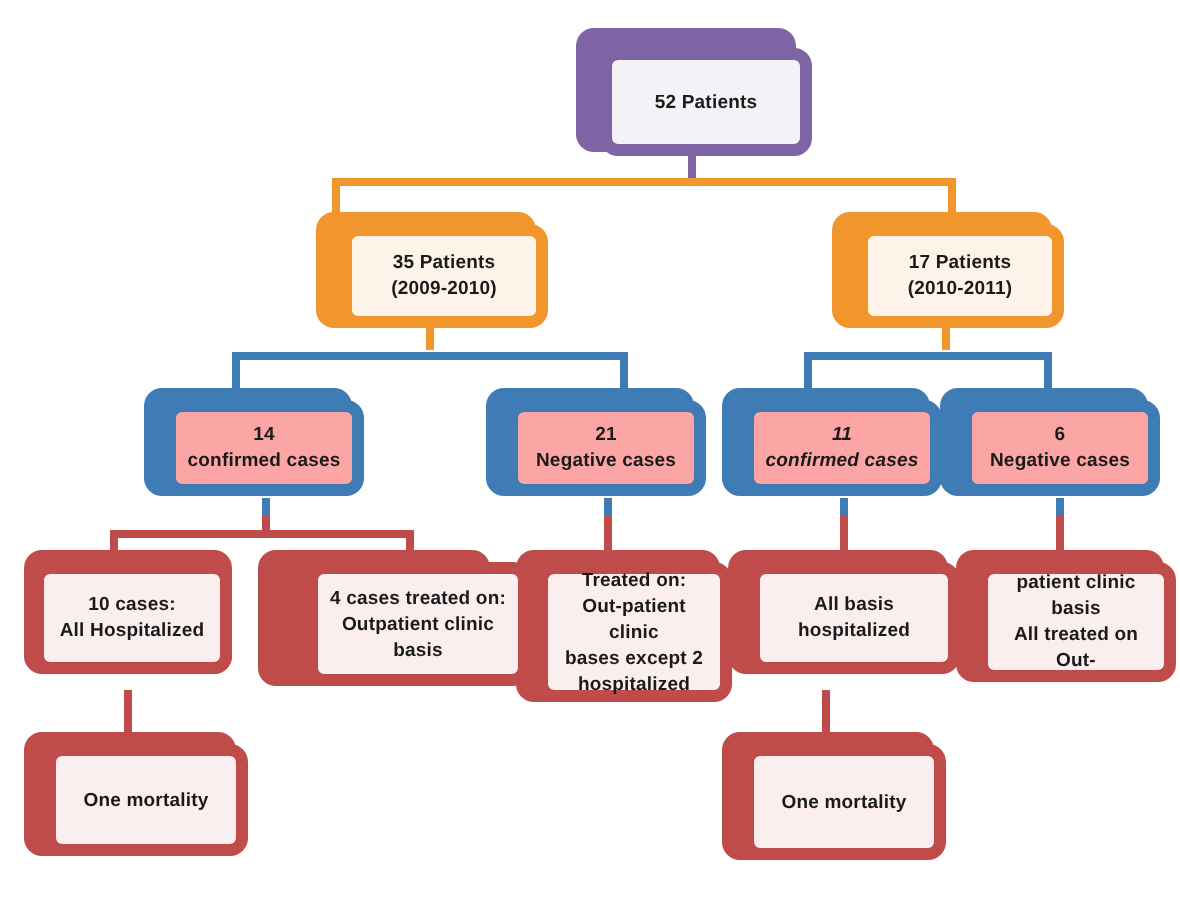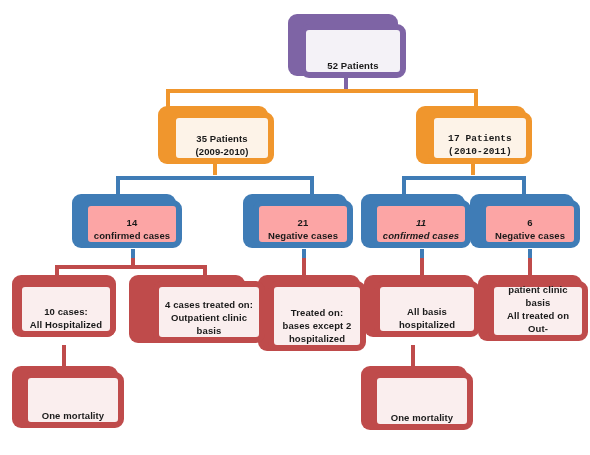--- a/index.html
+++ b/index.html
@@ -32,21 +32,21 @@
 
   
   .node {
     position: absolute;
     z-index: 3;
     box-sizing: border-box;
     border-radius: 9px;
     border-width: 6px;
     border-style: solid;
     display: flex;
-    align-items: flex-end;
+    align-items: center;
     justify-content: center;
     text-align: center;
   }
   
   .node-shadow {
     position: absolute;
     z-index: 2;
     box-sizing: border-box;
     border-radius: 9px;
   }
@@ -127,21 +127,21 @@
 
   <div class="node-shadow n-orange-sh" style="left:158px; top:106px; width:110px; height:58px;"></div>
   <div class="node n-orange" style="left:170px; top:112px; width:104px; height:52px;">
     <span class="label">
       <span class="ln">35 Patients</span>
       <span class="ln">(2009-2010)</span>
     </span>
   </div>
 
   <div class="node-shadow n-orange-sh" style="left:416px; top:106px; width:110px; height:58px;"></div>
-  <div class="node n-orange" style="left:428px; top:112px; width:104px; height:52px;font-family:Liberation Mono, monospace;">
+  <div class="node n-orange" style="left:428px; top:112px; width:104px; height:52px;">
     <span class="label">
       <span class="ln">17 Patients</span>
       <span class="ln">(2010-2011)</span>
     </span>
   </div>
 
   <div class="node-shadow n-blue-sh" style="left:72px; top:194px; width:104px; height:54px;"></div>
   <div class="node n-blue" style="left:82px; top:200px; width:100px; height:48px;">
     <span class="label">
       <span class="ln">14</span>
@@ -186,20 +186,21 @@
     <span class="label">
       <span class="ln">4 cases treated on:</span>
       <span class="ln">Outpatient clinic basis</span>
     </span>
   </div>
 
   <div class="node-shadow n-red-sh" style="left:258px; top:275px; width:102px; height:76px;"></div>
   <div class="node n-red" style="left:268px; top:281px; width:98px; height:70px;">
     <span class="label">
       <span class="ln">Treated on:</span>
+      <span class="ln">Out-patient clinic</span>
       <span class="ln">bases except 2</span>
       <span class="ln">hospitalized</span>
     </span>
   </div>
 
   <div class="node-shadow n-red-sh" style="left:364px; top:275px; width:110px; height:62px;"></div>
   <div class="node n-red" style="left:374px; top:281px; width:106px; height:56px;">
     <span class="label">
       <span class="ln">All basis hospitalized</span>
     </span>

